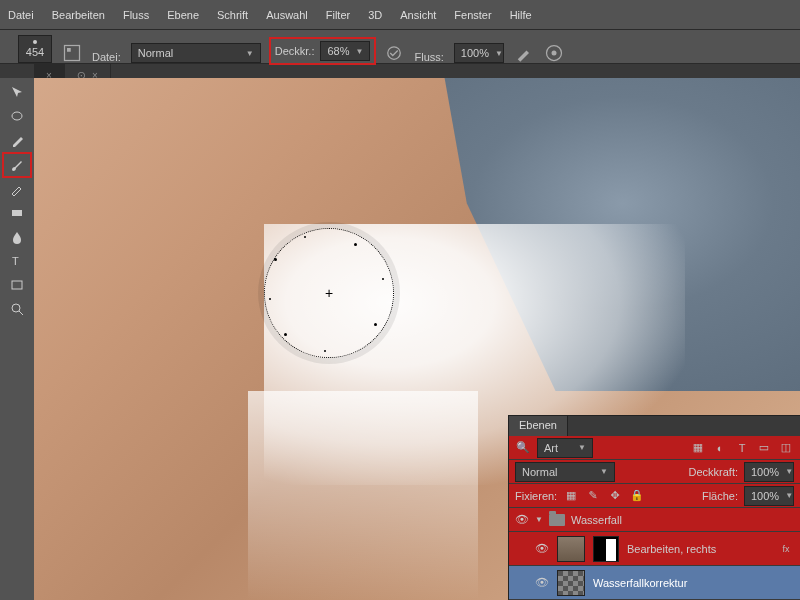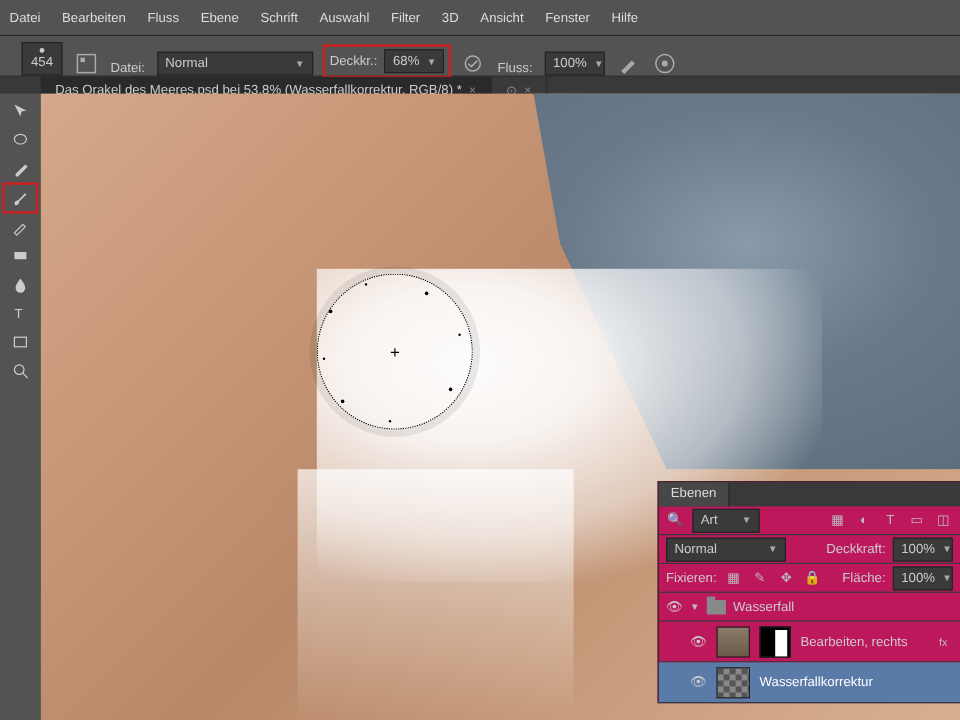--- a/index.html
+++ b/index.html
@@ -25,21 +25,21 @@
 .tool svg{width:16px;height:16px}
 .tool.sel{outline:2px solid #d02020}
 .canvas{position:absolute;left:34px;top:78px;right:0;bottom:0;background:linear-gradient(135deg,#d4a88a 0%,#c89878 25%,#b88868 50%,#d8b090 100%);overflow:hidden}
 .sky{position:absolute;right:0;top:0;width:58%;height:60%;background:radial-gradient(ellipse at 60% 40%,#8a9aaa 0%,#6a7a8a 40%,#5a6a7a 100%);clip-path:polygon(20% 0,100% 0,100% 100%,45% 100%,25% 40%)}
 .foam{position:absolute;left:30%;top:28%;width:55%;height:50%;background:radial-gradient(ellipse at 30% 30%,rgba(255,255,255,.98) 0%,rgba(255,255,255,.9) 25%,rgba(255,255,255,.5) 55%,rgba(255,255,255,0) 75%)}
 .foam2{position:absolute;left:28%;top:60%;width:30%;height:40%;background:linear-gradient(180deg,rgba(255,255,255,.7),rgba(255,255,255,0))}
 .brush-cursor{position:absolute;left:230px;top:150px;width:130px;height:130px;border-radius:50%}
 .brush-cursor::before{content:"";position:absolute;inset:0;border-radius:50%;border:1px dotted #000;box-shadow:0 0 0 6px rgba(0,0,0,.08)}
 .brush-cursor::after{content:"+";position:absolute;left:50%;top:50%;transform:translate(-50%,-50%);color:#000;font-size:14px}
 .spatter{position:absolute;border-radius:50%;background:#000}
-.layers{position:absolute;right:0;bottom:14px;width:252px;background:#be185d;border:1px solid #222;border-right:none;border-bottom:none}
+.layers{position:absolute;right:0;bottom:0;width:292px;background:#b91c1c;border:1px solid #222;border-right:none;border-bottom:none}
 .panel-tab{height:20px;background:#393939;display:flex}
 .panel-tab span{background:#474747;padding:3px 10px;color:#ddd;border-right:1px solid #222}
 .panel-row{height:24px;display:flex;align-items:center;padding:0 6px;gap:6px;border-bottom:1px solid #3a3a3a}
 .mini-icon{width:16px;height:16px;display:flex;align-items:center;justify-content:center;color:#bbb;font-size:11px}
 .layer-item{height:34px;display:flex;align-items:center;padding:0 6px;gap:8px;border-bottom:1px solid #3a3a3a}
 .layer-item.sel{background:#5a7aa8}
 .eye{width:14px;text-align:center;color:#ccc}
 .thumb{width:28px;height:26px;background:#777;border:1px solid #222}
 .thumb.checker{background:repeating-conic-gradient(#888 0 25%,#555 0 50%) 0 0/10px 10px}
 .mask{width:26px;height:26px;background:#000;border:1px solid #222;position:relative}
@@ -108,21 +108,20 @@
   <div class="icon-btn">
       <svg viewBox="0 0 16 16">
         <circle cx="8" cy="8" r="6" fill="none" stroke="#aaa"></circle>
         <circle cx="8" cy="8" r="2" fill="#aaa"></circle>
       </svg>
     </div>
 </div>
 
 <div class="tabbar">
   <div class="doc-tab active">
-      <span>Das Orakel des Meeres.psd  bei 53,8% (Wasserfallkorrektur, RGB/8) *</span>
       <span class="x">×</span>
     </div>
   <div class="doc-tab">
       <span style="color:#888">⊙</span>
       <span class="x">×</span>
     </div>
 </div>
 
 <div class="toolbar">
   <div class="tool">

